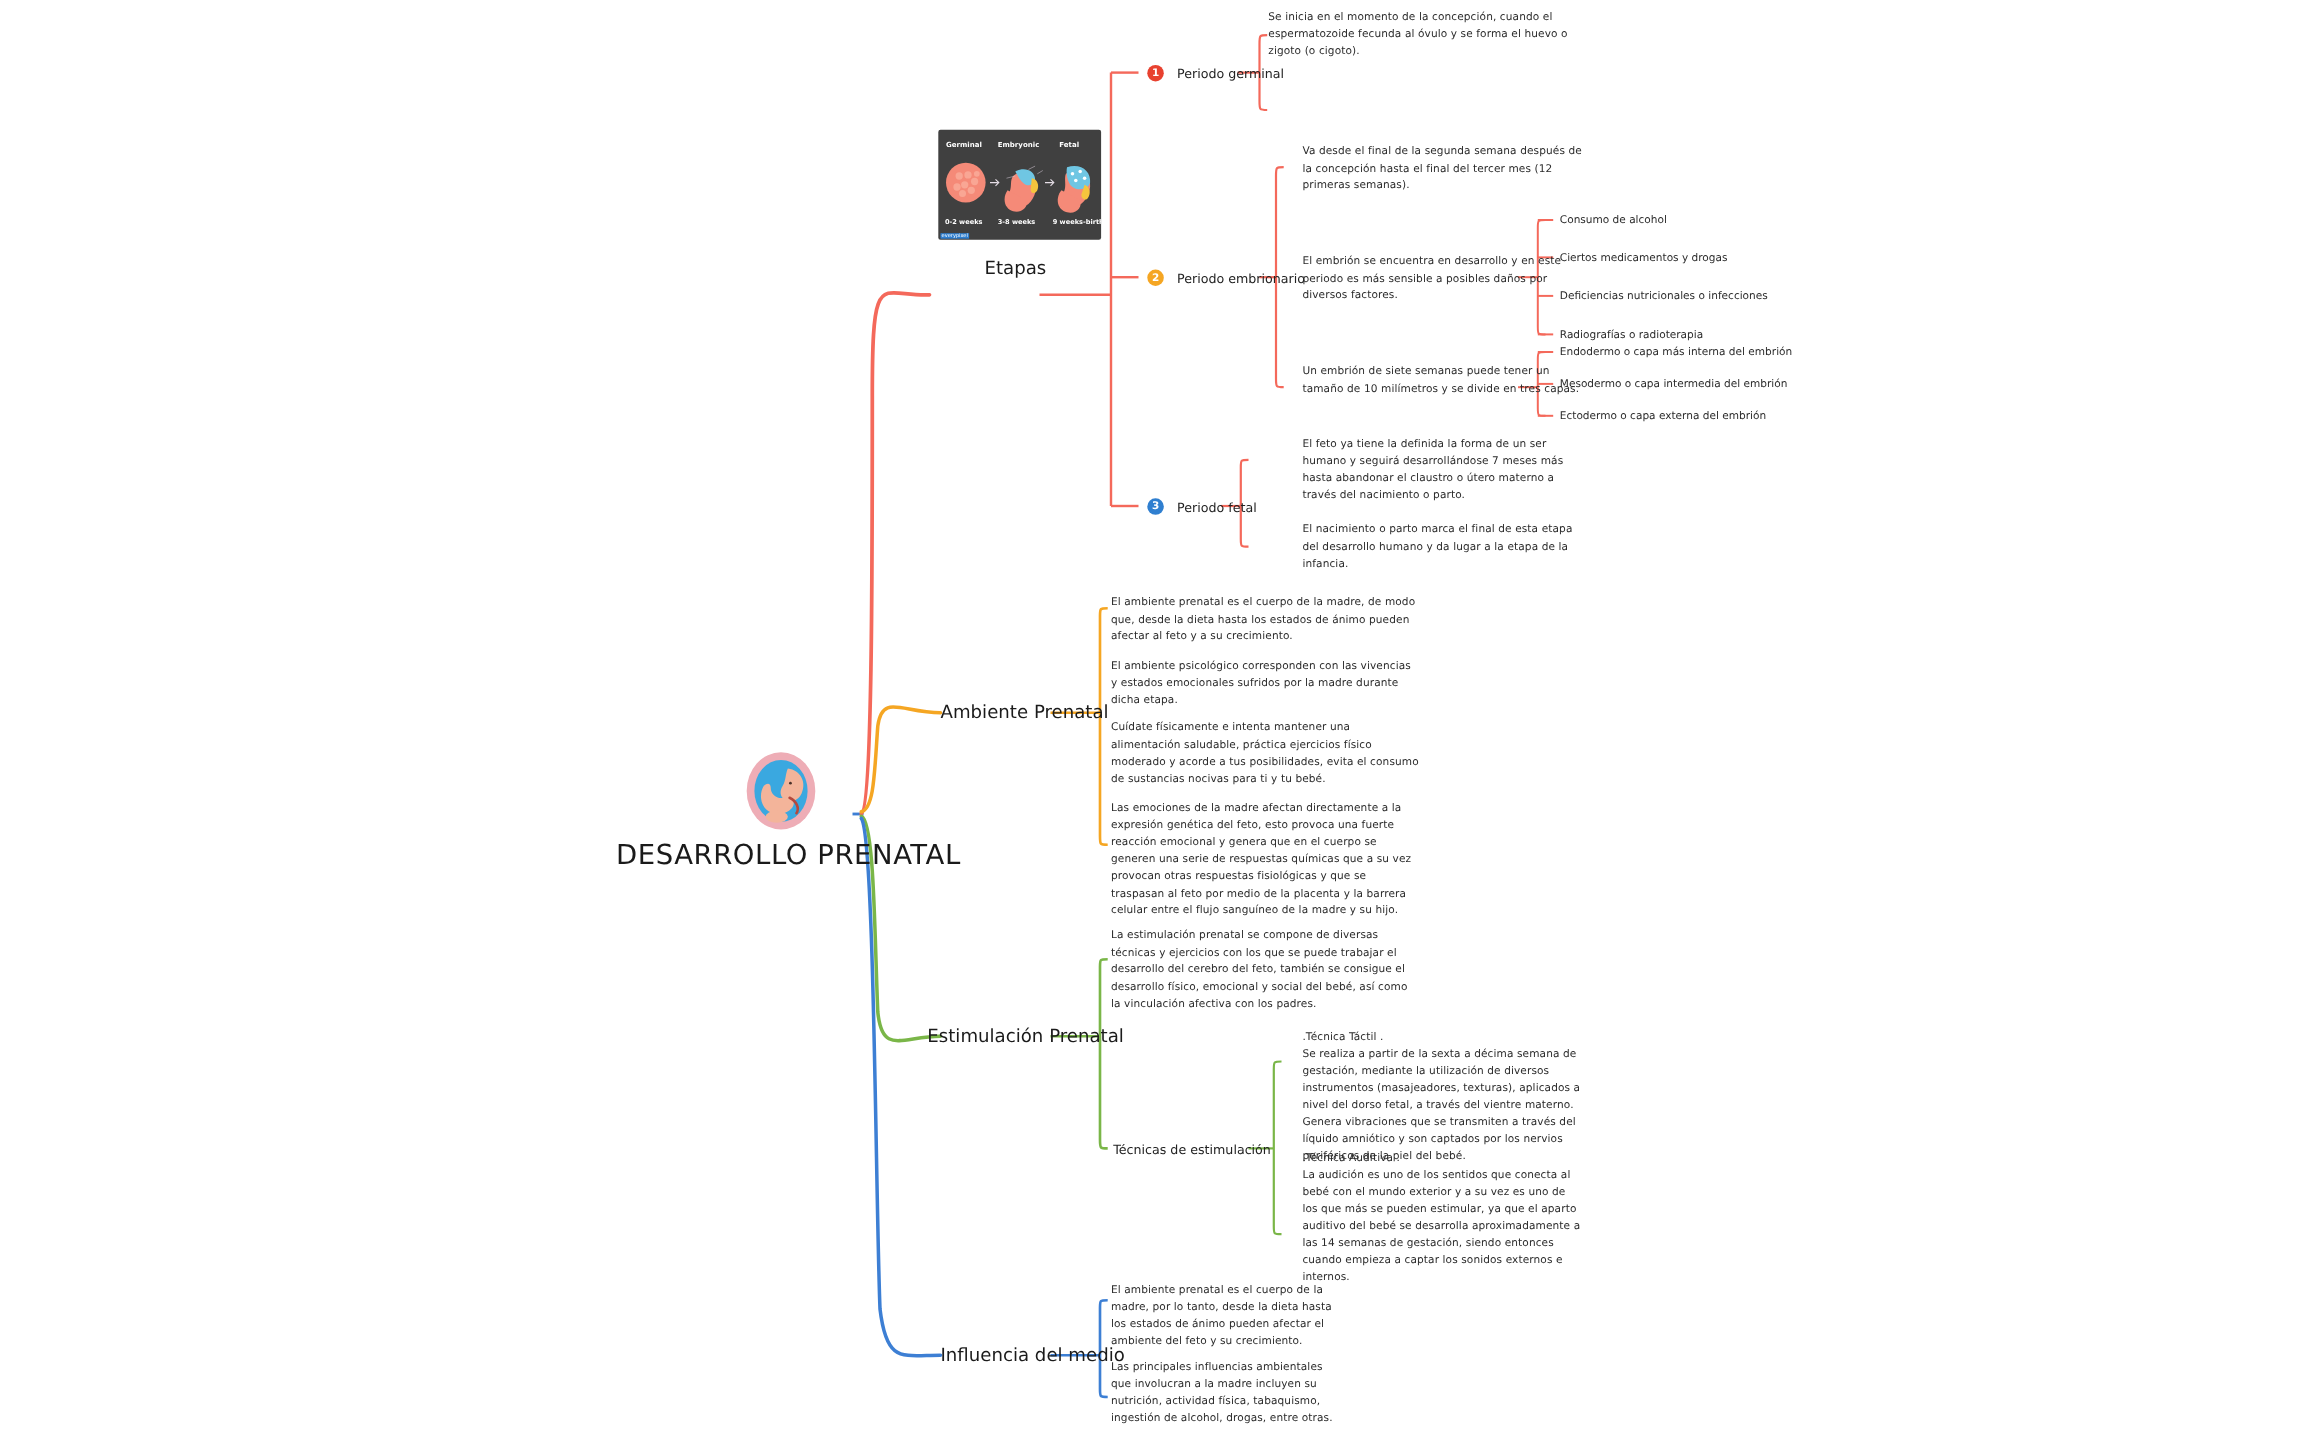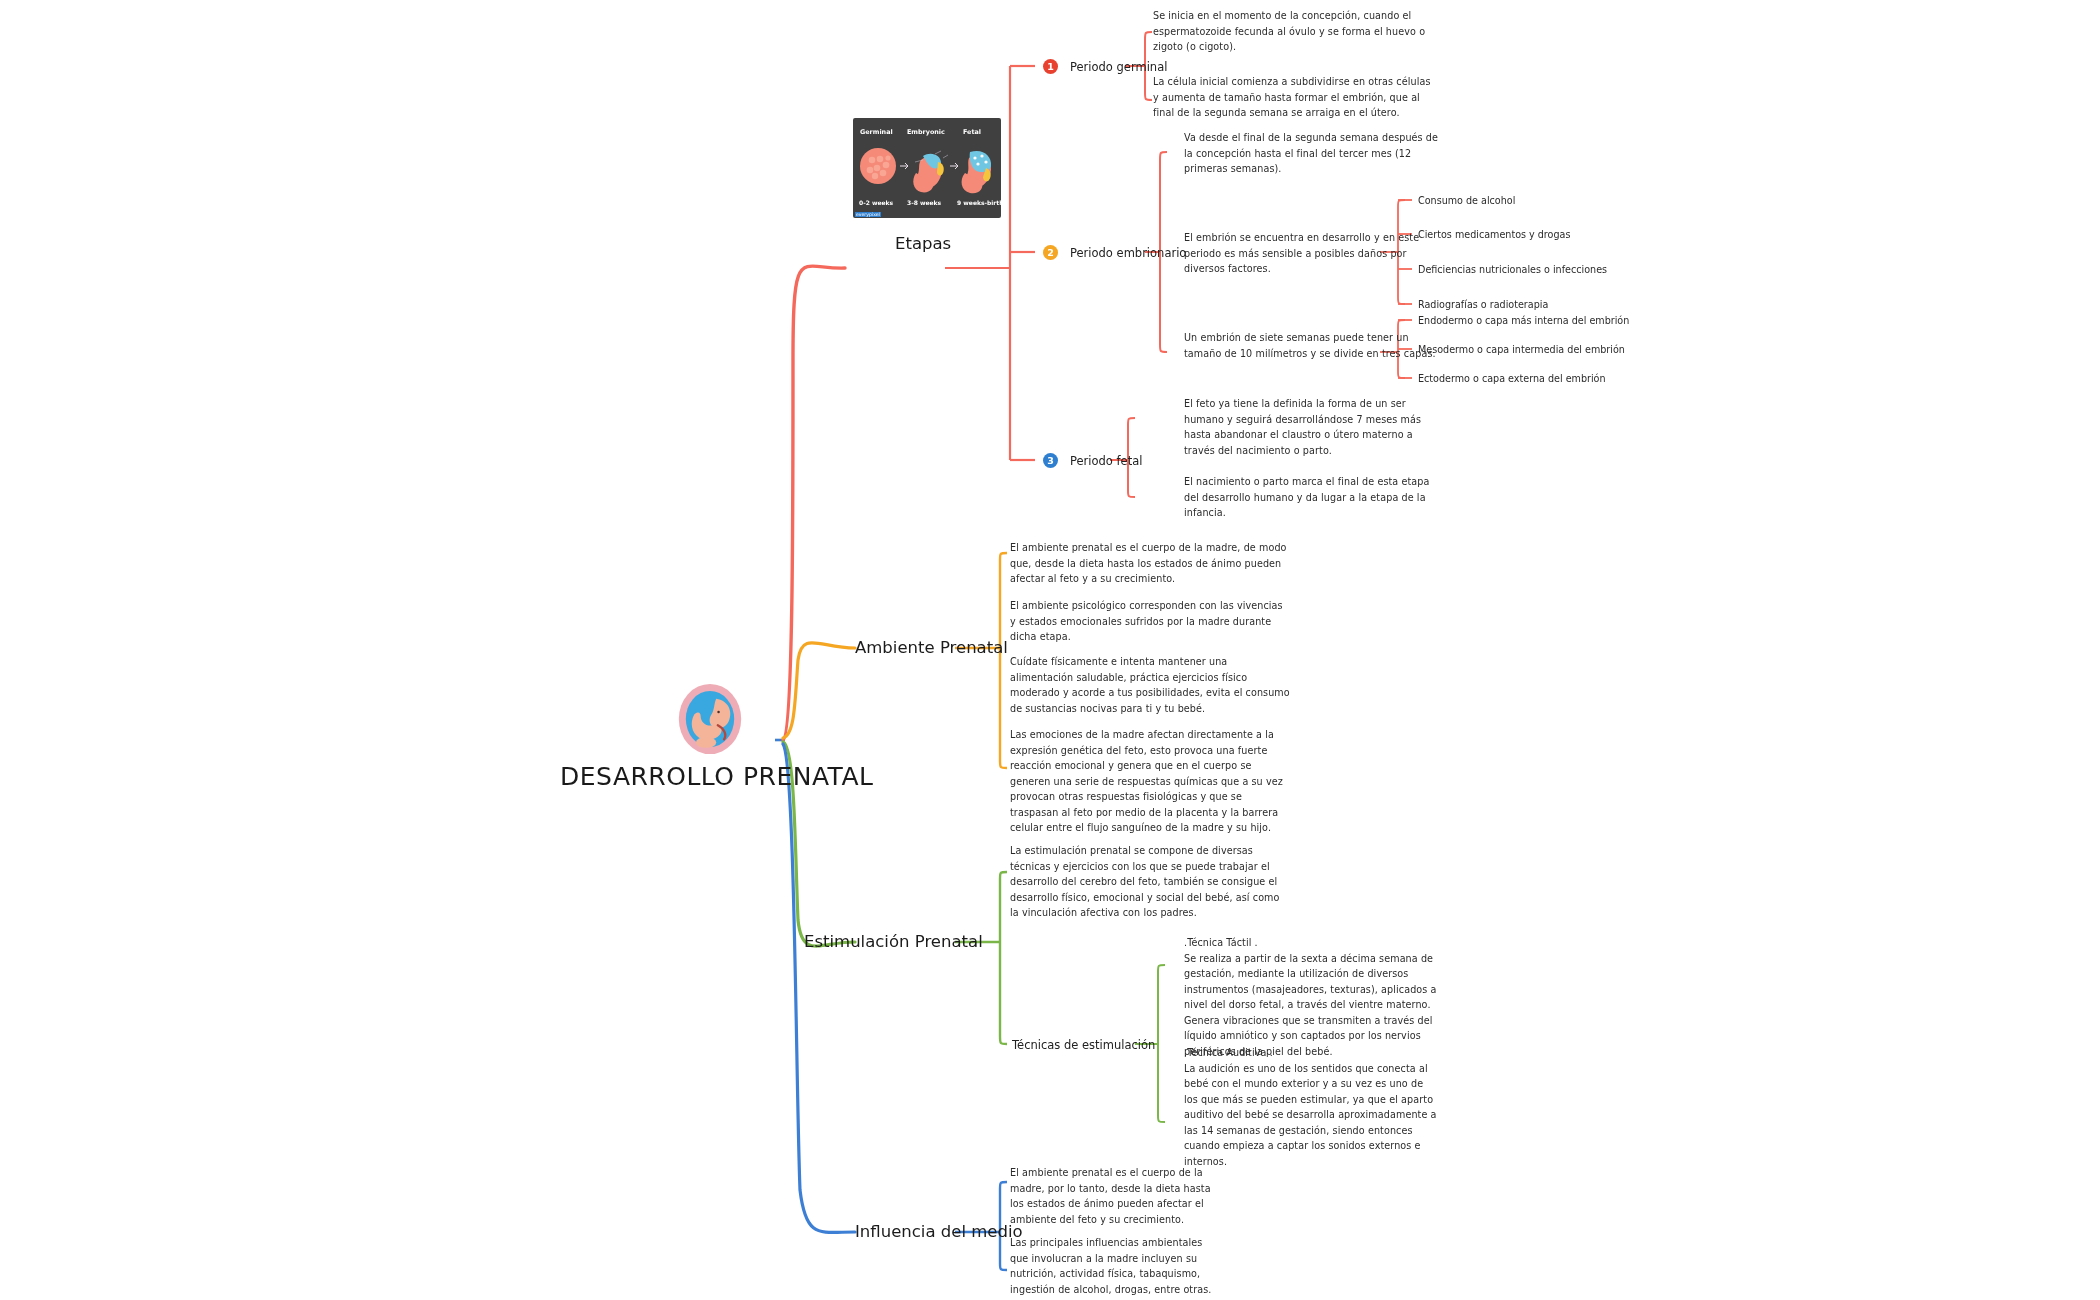--- a/index.html
+++ b/index.html
@@ -230,21 +230,20 @@
       <path d="M97 48 L104 48 M102 45 L105 48 L102 51" stroke="#e7dfe8" stroke-width="1" fill="none"></path>
     </svg>
     <div class="wm">everypixel</div>
   </div>
 
   <div class="branch-label" style="left:895px; top:234px;">Etapas</div>
 
   <div class="badge" style="left:1043px; top:59px; background:#e8412f;">1</div>
   <div class="topic-label" style="left:1070px; top:60px;">Periodo germinal</div>
   <div class="leaf wide" style="left:1153px; top:8px;">Se inicia en el momento de la concepción, cuando el espermatozoide fecunda al óvulo y se forma el huevo o zigoto (o cigoto).</div>
-  <div class="leaf wide" style="left:1153px; top:74px;">La célula inicial comienza a subdividirse en otras células y aumenta de tamaño hasta formar el embrión, que al final de la segunda semana se arraiga en el útero.</div>
 
   <div class="badge" style="left:1043px; top:245px; background:#f5a623;">2</div>
   <div class="topic-label" style="left:1070px; top:246px;">Periodo embrionario</div>
   <div class="leaf med" style="left:1168px; top:130px;">Va desde el final de la segunda semana después de la concepción hasta el final del tercer mes (12 primeras semanas).</div>
   <div class="leaf med" style="left:1168px; top:230px;">El embrión se encuentra en desarrollo y en este periodo es más sensible a posibles daños por diversos factores.</div>
   <div class="leaf med" style="left:1168px; top:330px;">Un embrión de siete semanas puede tener un tamaño de 10 milímetros y se divide en tres capas.</div>
 
   <div class="mini-label" style="left:1418px; top:195px;">Consumo de alcohol</div>
   <div class="mini-label" style="left:1418px; top:229px;">Ciertos medicamentos y drogas</div>
   <div class="mini-label" style="left:1418px; top:264px;">Deficiencias nutricionales o infecciones</div>
@@ -258,21 +257,21 @@
   <div class="topic-label" style="left:1070px; top:454px;">Periodo fetal</div>
   <div class="leaf med" style="left:1168px; top:396px;">El feto ya tiene la definida la forma de un ser humano y seguirá desarrollándose 7 meses más hasta abandonar el claustro o útero materno a través del nacimiento o parto.</div>
   <div class="leaf med" style="left:1168px; top:474px;">El nacimiento o parto marca el final de esta etapa del desarrollo humano y da lugar a la etapa de la infancia.</div>
 
   <div class="branch-label" style="left:855px; top:638px;">Ambiente Prenatal</div>
   <div class="leaf wide" style="left:1010px; top:540px;">El ambiente prenatal es el cuerpo de la madre, de modo que, desde la dieta hasta los estados de ánimo pueden afectar al feto y a su crecimiento.</div>
   <div class="leaf wide" style="left:1010px; top:654px;">Cuídate físicamente e intenta mantener una alimentación saludable, práctica ejercicios físico moderado y acorde a tus posibilidades, evita el consumo de sustancias nocivas para ti y tu bebé.</div>
   <div class="leaf wide" style="left:1010px; top:598px;">El ambiente psicológico corresponden con las vivencias y estados emocionales sufridos por la madre durante dicha etapa.</div>
   <div class="leaf wide" style="left:1010px; top:727px;">Las emociones de la madre afectan directamente a la expresión genética del feto, esto provoca una fuerte reacción emocional y genera que en el cuerpo se generen una serie de respuestas químicas que a su vez provocan otras respuestas fisiológicas y que se traspasan al feto por medio de la placenta y la barrera celular entre el flujo sanguíneo de la madre y su hijo.</div>
 
-  <div class="branch-label" style="left:804px; top:932px;text-align:center;">Estimulación Prenatal</div>
+  <div class="branch-label" style="left:843px; top:932px;text-align:center;">Estimulación Prenatal</div>
   <div class="leaf wide" style="left:1010px; top:843px;">La estimulación prenatal se compone de diversas técnicas y ejercicios con los que se puede trabajar el desarrollo del cerebro del feto, también se consigue el desarrollo físico, emocional y social del bebé, así como la vinculación afectiva con los padres.</div>
   <div class="topic-label" style="left:1012px; top:1038px;">Técnicas de estimulación</div>
 
   <div class="leaf med" style="left:1168px; top:935px;">
     <span class="leaf-title">.Técnica Táctil .</span>
     <span>Se realiza a partir de la sexta a décima semana de gestación, mediante la utilización de diversos instrumentos (masajeadores, texturas), aplicados a nivel del dorso fetal, a través del vientre materno. Genera vibraciones que se transmiten a través del líquido amniótico y son captados por los nervios periféricos de la piel del bebé.</span>
   </div>
   <div class="leaf med" style="left:1168px; top:1045px;">
     <span class="leaf-title">.Técnica Auditiva .</span>
     <span>La audición es uno de los sentidos que conecta al bebé con el mundo exterior y a su vez es uno de los que más se pueden estimular, ya que el aparto auditivo del bebé se desarrolla aproximadamente a las 14 semanas de gestación, siendo entonces cuando empieza a captar los sonidos externos e internos.</span>

